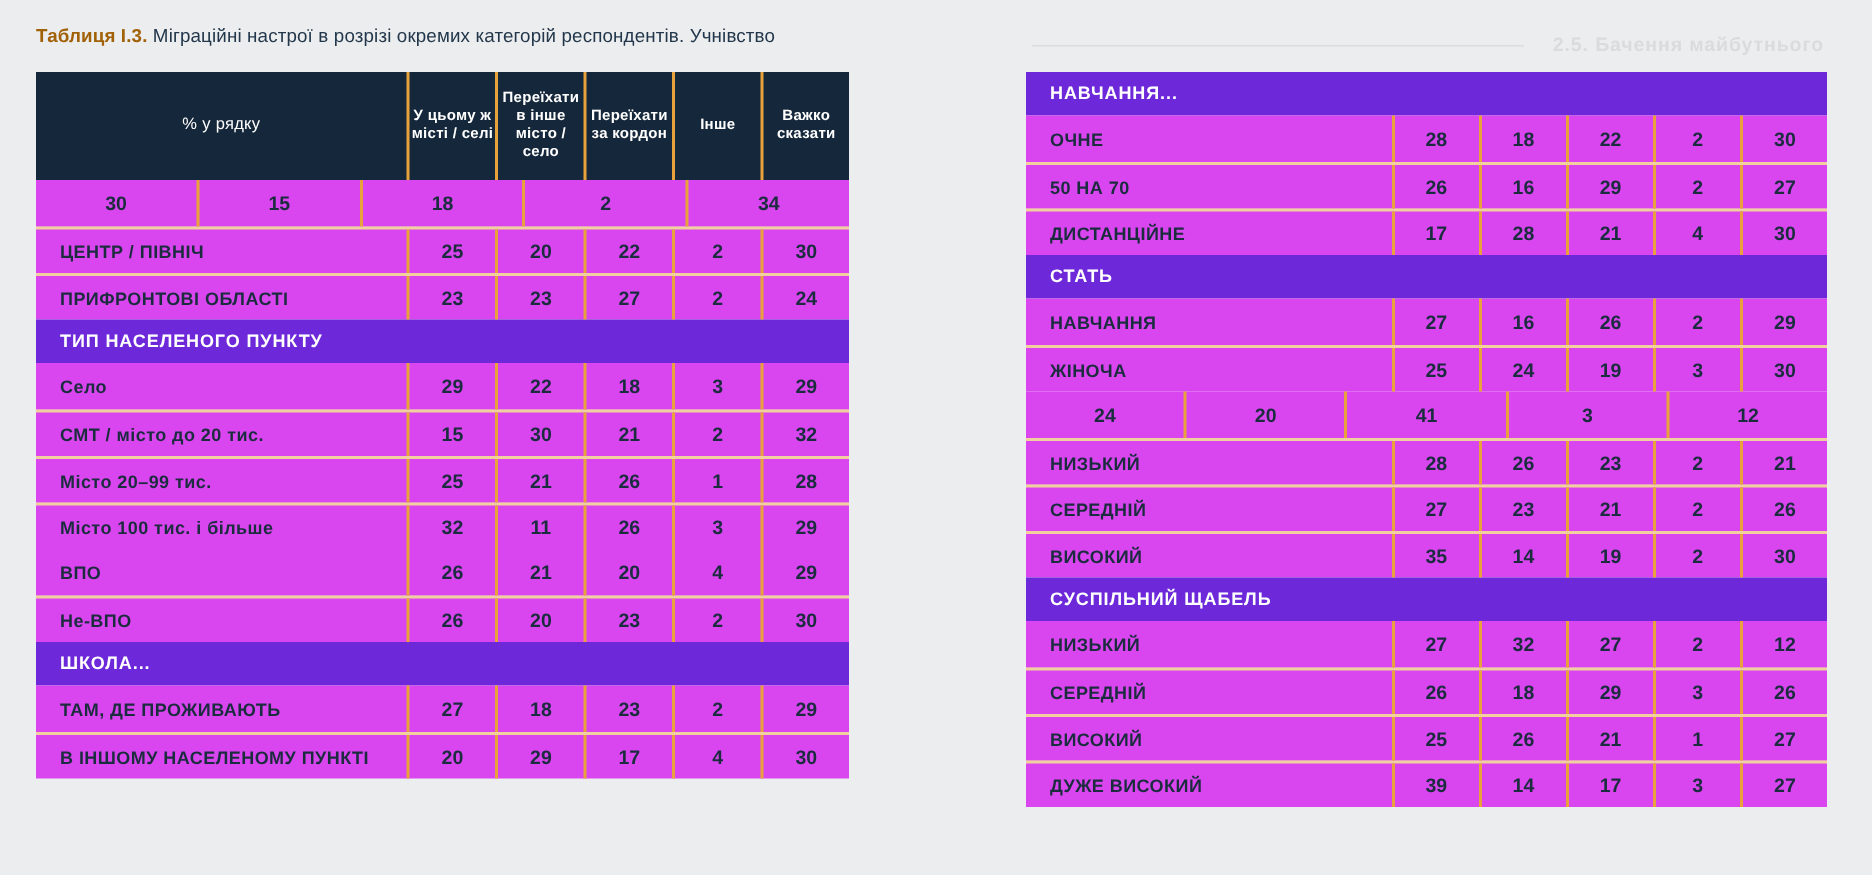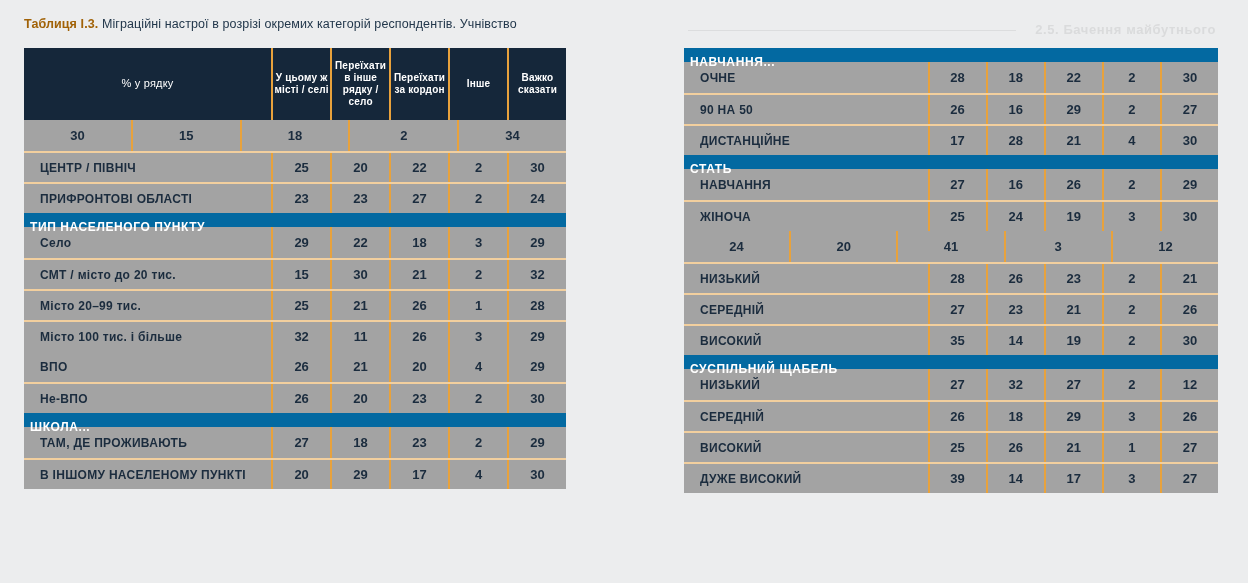--- a/index.html
+++ b/index.html
@@ -26,25 +26,25 @@
   .tbl-right{left:684px;width:534px;}
   .hrow{display:flex;height:72px;background:#15273A;}
   .hcell{
     flex:1;display:flex;align-items:center;justify-content:center;
     text-align:center;color:#FFFFFF;font-size:10px;font-weight:bold;
     line-height:1.2;padding:2px 1px;box-sizing:border-box;letter-spacing:.2px;
   }
   .hcell.label{flex:0 0 45.6%;font-weight:400;font-size:11px;}
   .hcell + .hcell{border-left:2px solid #E8A23C;}
   .band{
-    height:14px;background:#0369a1;color:#FFFFFF;
+    height:29px;background:#6d28d9;color:#FFFFFF;
     font-weight:bold;font-size:12px;line-height:29px;
-    padding-left:6px;letter-spacing:.6px;box-sizing:border-box;
-  }
-  .row{display:flex;height:31px;background:#a3a3a3;box-sizing:border-box;}
+    padding-left:16px;letter-spacing:.6px;box-sizing:border-box;
+  }
+  .row{display:flex;height:31px;background:#d946ef;box-sizing:border-box;}
   .sec .row + .row{border-top:2px solid #F2CF9E;}
   .cell{
     display:flex;align-items:center;justify-content:center;
     font-weight:bold;font-size:13px;color:#1B2C3E;box-sizing:border-box;
   }
   .cell.label{
     flex:0 0 45.6%;justify-content:flex-start;padding-left:16px;
     font-size:12px;letter-spacing:.3px;
   }
   .cell.num{flex:1;}
@@ -57,21 +57,21 @@
   <span class="bold">Таблиця І.3.</span><span> Міграційні настрої в розрізі окремих категорій респондентів. Учнівство</span>
 </div>
 
 <div class="running-rule"></div>
 <div class="running-header">2.5. Бачення майбутнього</div>
 
 <div class="tbl tbl-left">
     <div class="hrow">
       <div class="hcell label">% у рядку</div>
       <div class="hcell">У цьому ж місті / селі</div>
-      <div class="hcell">Переїхати в інше рядку / село</div>
+      <div class="hcell">Переїхати в інше місто / село</div>
       <div class="hcell">Переїхати за кордон</div>
       <div class="hcell">Інше</div>
       <div class="hcell">Важко сказати</div>
     </div>
     <div class="sec">
       <div class="row">
         <div class="cell num">30</div>
         <div class="cell num">15</div>
         <div class="cell num">18</div>
         <div class="cell num">2</div>
@@ -172,21 +172,21 @@
     <div class="sec">
       <div class="row">
         <div class="cell label">ОЧНЕ</div>
         <div class="cell num">28</div>
         <div class="cell num">18</div>
         <div class="cell num">22</div>
         <div class="cell num">2</div>
         <div class="cell num">30</div>
       </div>
       <div class="row">
-        <div class="cell label">90 НА 50</div>
+        <div class="cell label">50 НА 70</div>
         <div class="cell num">26</div>
         <div class="cell num">16</div>
         <div class="cell num">29</div>
         <div class="cell num">2</div>
         <div class="cell num">27</div>
       </div>
       <div class="row">
         <div class="cell label">ДИСТАНЦІЙНЕ</div>
         <div class="cell num">17</div>
         <div class="cell num">28</div>

